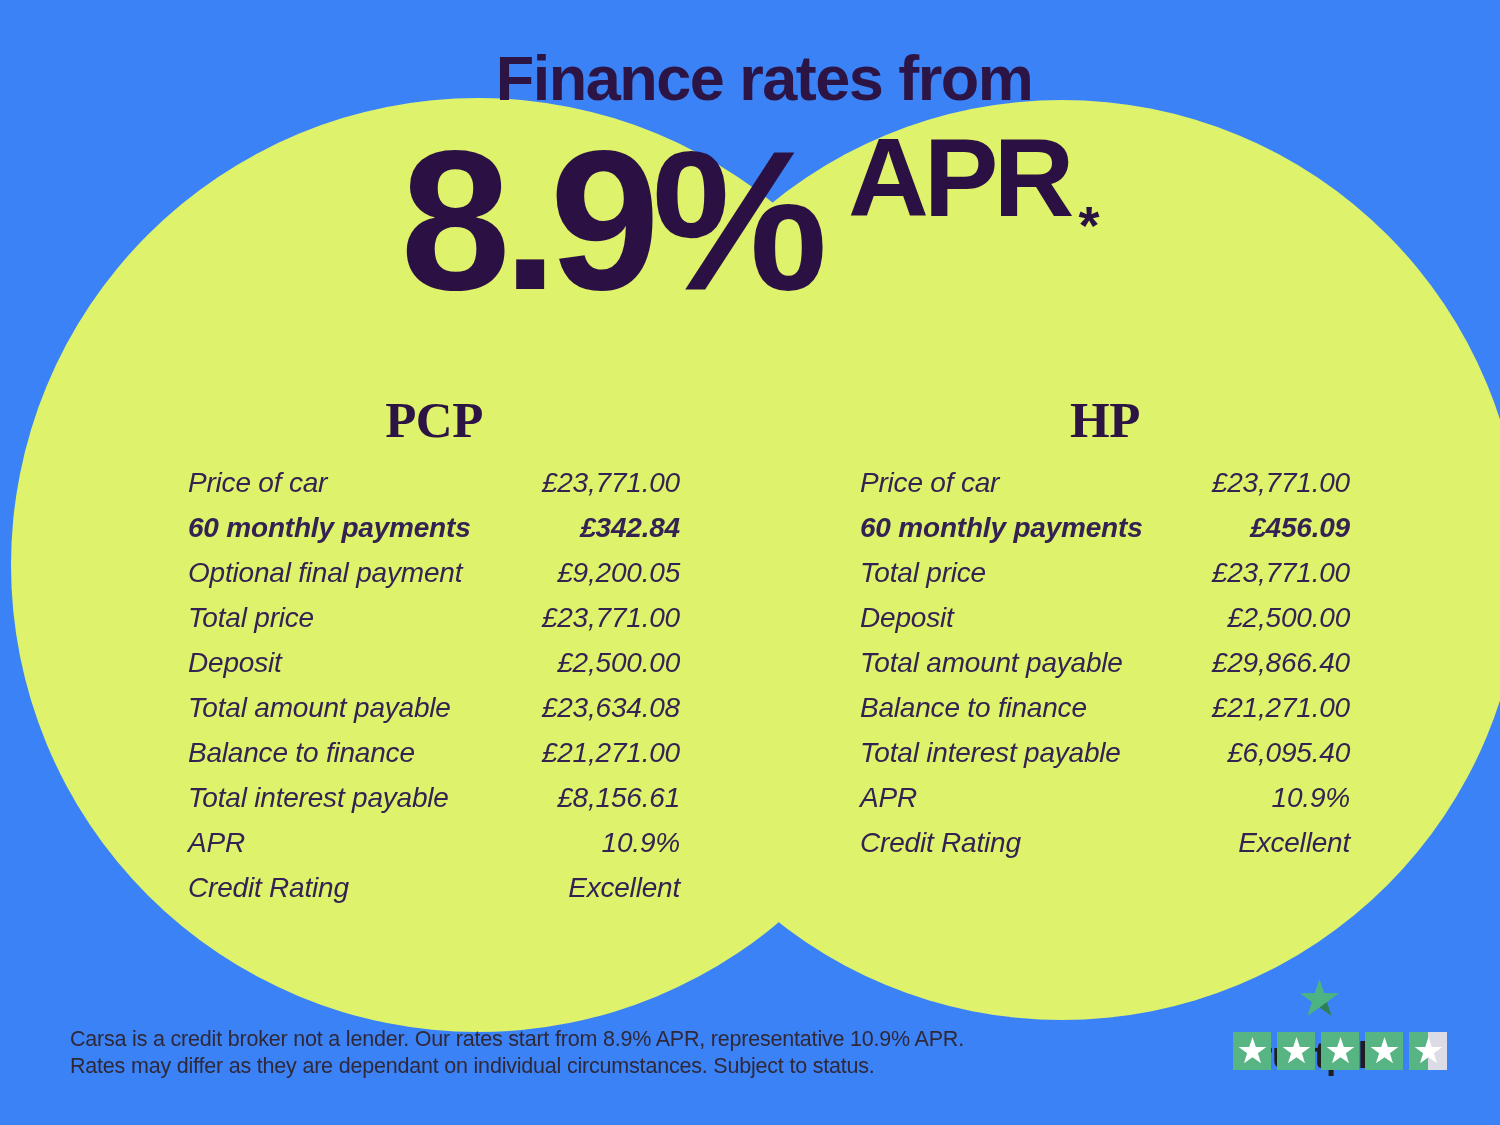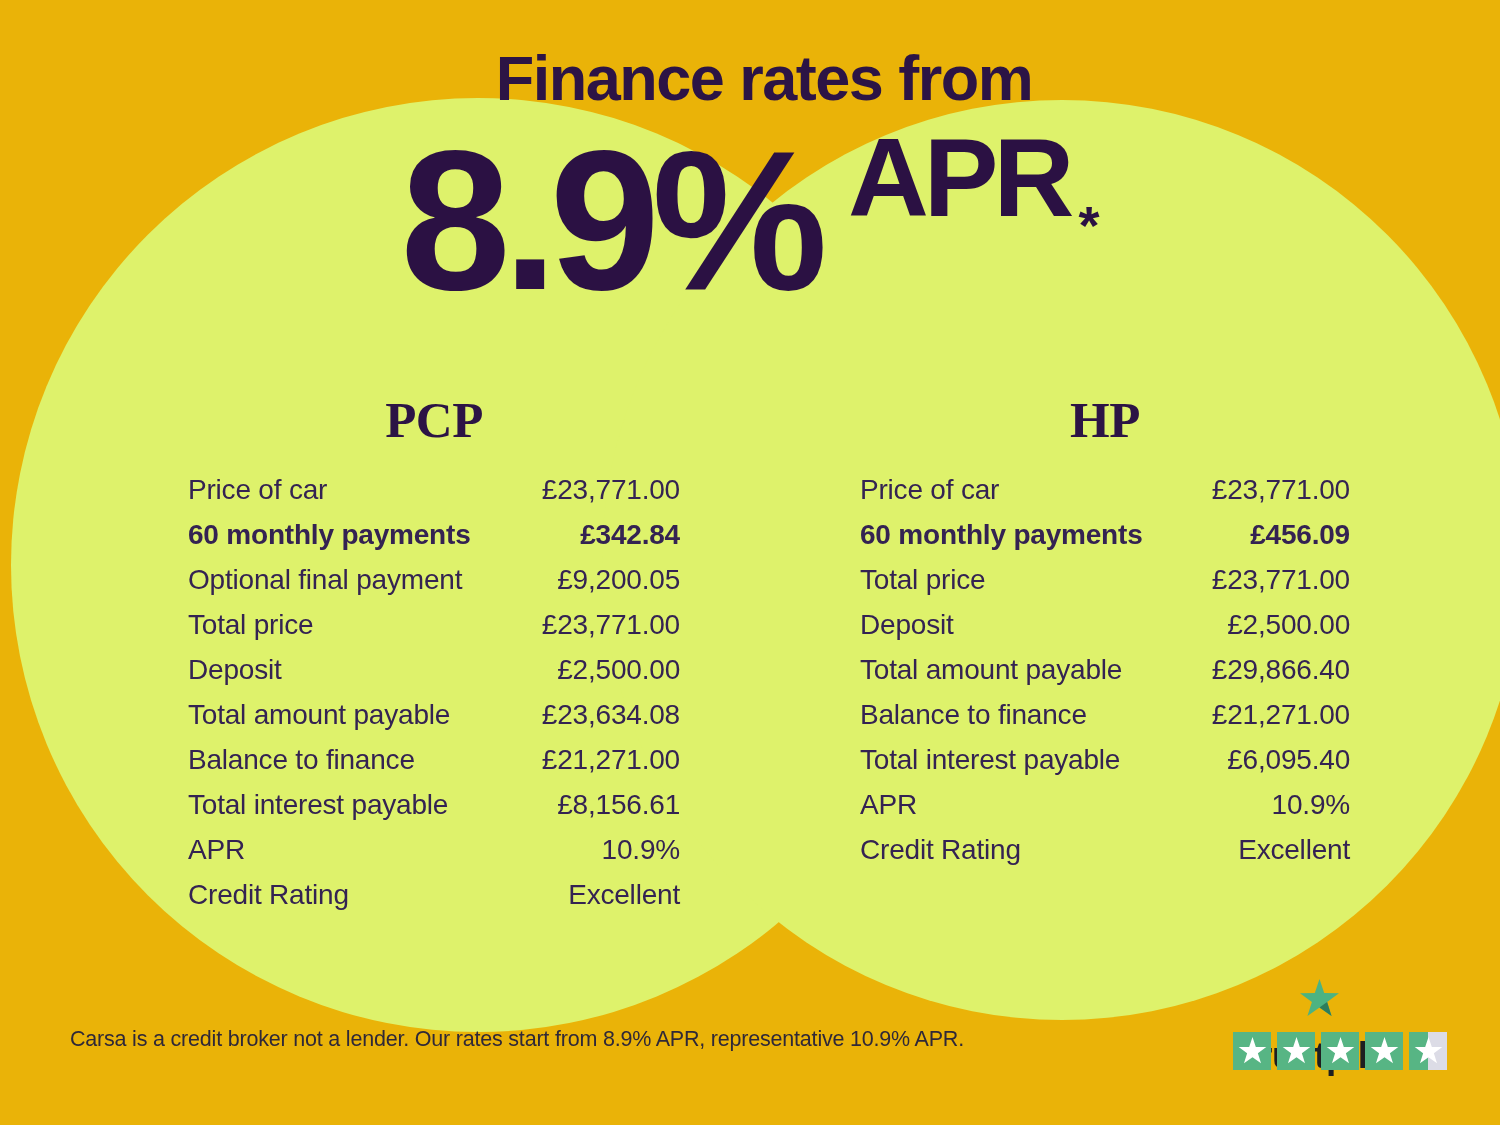--- a/index.html
+++ b/index.html
@@ -1,18 +1,18 @@
 <!DOCTYPE html>
 <html><head>
 <meta charset="utf-8">
 <style>
   html,body{margin:0;padding:0;}
   .stage{
     position:relative;width:1500px;height:1125px;overflow:hidden;
-    background:#eab308;
+    background:#3b82f6;
     font-family:"Liberation Sans", sans-serif;
   }
   .circle{position:absolute;border-radius:50%;background:#DEF26B;}
   .circle-left{left:11px;top:98px;width:934px;height:934px;}
   .circle-right{left:602px;top:100px;width:920px;height:920px;}
 
   .content{position:absolute;inset:0;}
 
   .title{
     position:absolute;top:42px;left:0;width:100%;text-align:center;
@@ -29,22 +29,22 @@
   .rate-note{font-size:54px;font-weight:bold;align-self:flex-start;margin-top:72px;margin-left:9px;letter-spacing:0;}
 
   .table{position:absolute;top:394px;}
   .table-pcp{left:188px;width:492px;}
   .table-hp{left:860px;width:490px;}
   .table-header{
     text-align:center;font-size:51px;font-weight:bold;color:#2C1445;
     line-height:52px;margin-bottom:21px;letter-spacing:-0.5px;font-family:Liberation Serif, serif;
   }
   .frow{
-    display:flex;justify-content:space-between;align-items:center;
-    height:45px;font-size:28px;color:#342352;letter-spacing:-0.2px;white-space:nowrap;
+    display:flex;justify-content:space-between;
+    height:45px;font-size:28px;color:#342352;letter-spacing:-0.2px;white-space:nowrap;font-style:italic;
   }
   .frow.bold{font-weight:bold;}
 
   .disclaimer{
     position:absolute;left:55px;top:1026px;
     font-size:21.5px;line-height:27px;color:#2F2838;letter-spacing:-0.2px;margin-left:15px;
   }
 
   .tp-logo{
     position:absolute;left:1238px;top:979px;
@@ -157,20 +157,21 @@
         <span>10.9%</span>
       </div>
       <div class="frow">
         <span>Credit Rating</span>
         <span>Excellent</span>
       </div>
     </div>
 
     <div class="disclaimer">
       <div>Carsa is a credit broker not a lender. Our rates start from 8.9% APR, representative 10.9% APR.</div>
+      <div>Rates may differ as they are dependant on individual circumstances. Subject to status.</div>
     </div>
 
     <div class="tp-logo">
       <svg width="41" height="41" viewBox="0 0 38 38">
         <path d="M19 0 L23.35 13.01 L37.07 13.13 L26.04 21.29 L30.17 34.37 L19 26.4 L7.83 34.37 L11.96 21.29 L0.93 13.13 L14.65 13.01 Z" fill="#4CB382"></path>
         <path d="M19 26.4 L26.04 21.29 L30.17 34.37 Z" fill="#2E7D5B"></path>
       </svg>
       <span class="tp-brand">Trustpilot</span>
     </div>
 

